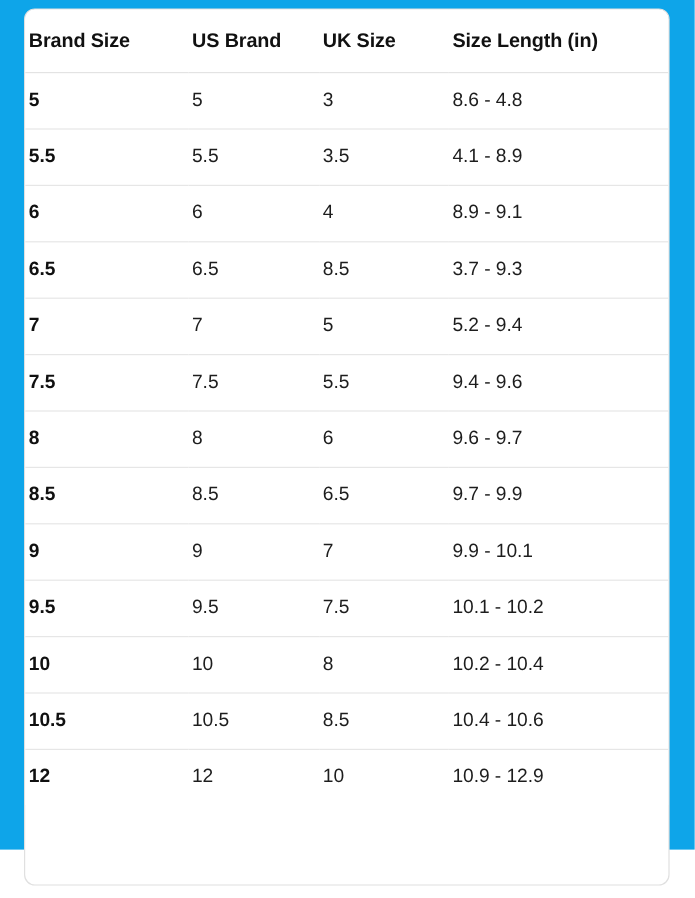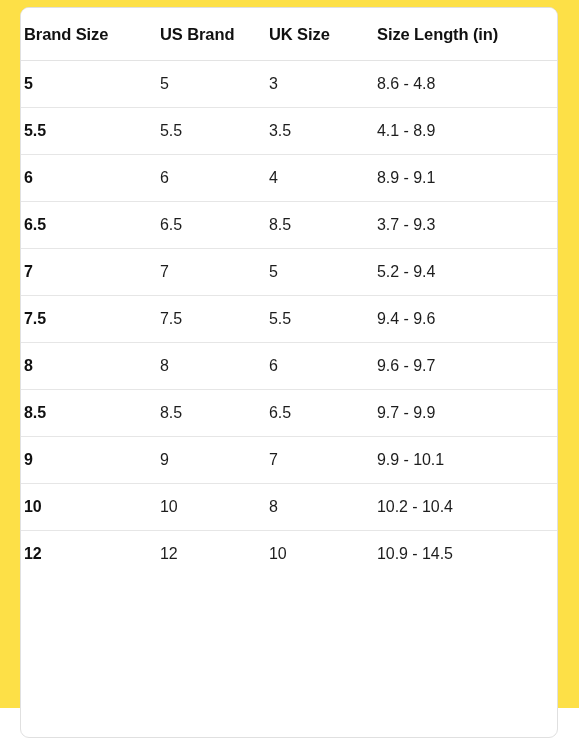--- a/index.html
+++ b/index.html
@@ -12,21 +12,21 @@
     height: 748px;
     overflow: hidden;
     font-family: "Liberation Sans", sans-serif;
     -webkit-font-smoothing: antialiased;
   }
 
   .page {
     position: relative;
     width: 579px;
     height: 708px;
-    background: #fde047;
+    background: #0ea5e9;
     box-sizing: border-box;
   }
 
   
   .size-card {
     position: absolute;
     left: 20px;
     top: 7px;
     width: 538px;
     height: 731px;
@@ -153,27 +153,39 @@
             <td>6.5</td>
             <td>9.7 - 9.9</td>
           </tr>
           <tr>
             <td class="brand-cell">9</td>
             <td>9</td>
             <td>7</td>
             <td>9.9 - 10.1</td>
           </tr>
           <tr>
+            <td class="brand-cell">9.5</td>
+            <td>9.5</td>
+            <td>7.5</td>
+            <td>10.1 - 10.2</td>
+          </tr>
+          <tr>
             <td class="brand-cell">10</td>
             <td>10</td>
             <td>8</td>
             <td>10.2 - 10.4</td>
           </tr>
           <tr>
+            <td class="brand-cell">10.5</td>
+            <td>10.5</td>
+            <td>8.5</td>
+            <td>10.4 - 10.6</td>
+          </tr>
+          <tr>
             <td class="brand-cell">12</td>
             <td>12</td>
             <td>10</td>
-            <td>10.9 - 14.5</td>
+            <td>10.9 - 12.9</td>
           </tr>
         </tbody>
     </table>
   </div>
 </div>
 
 </body></html>

